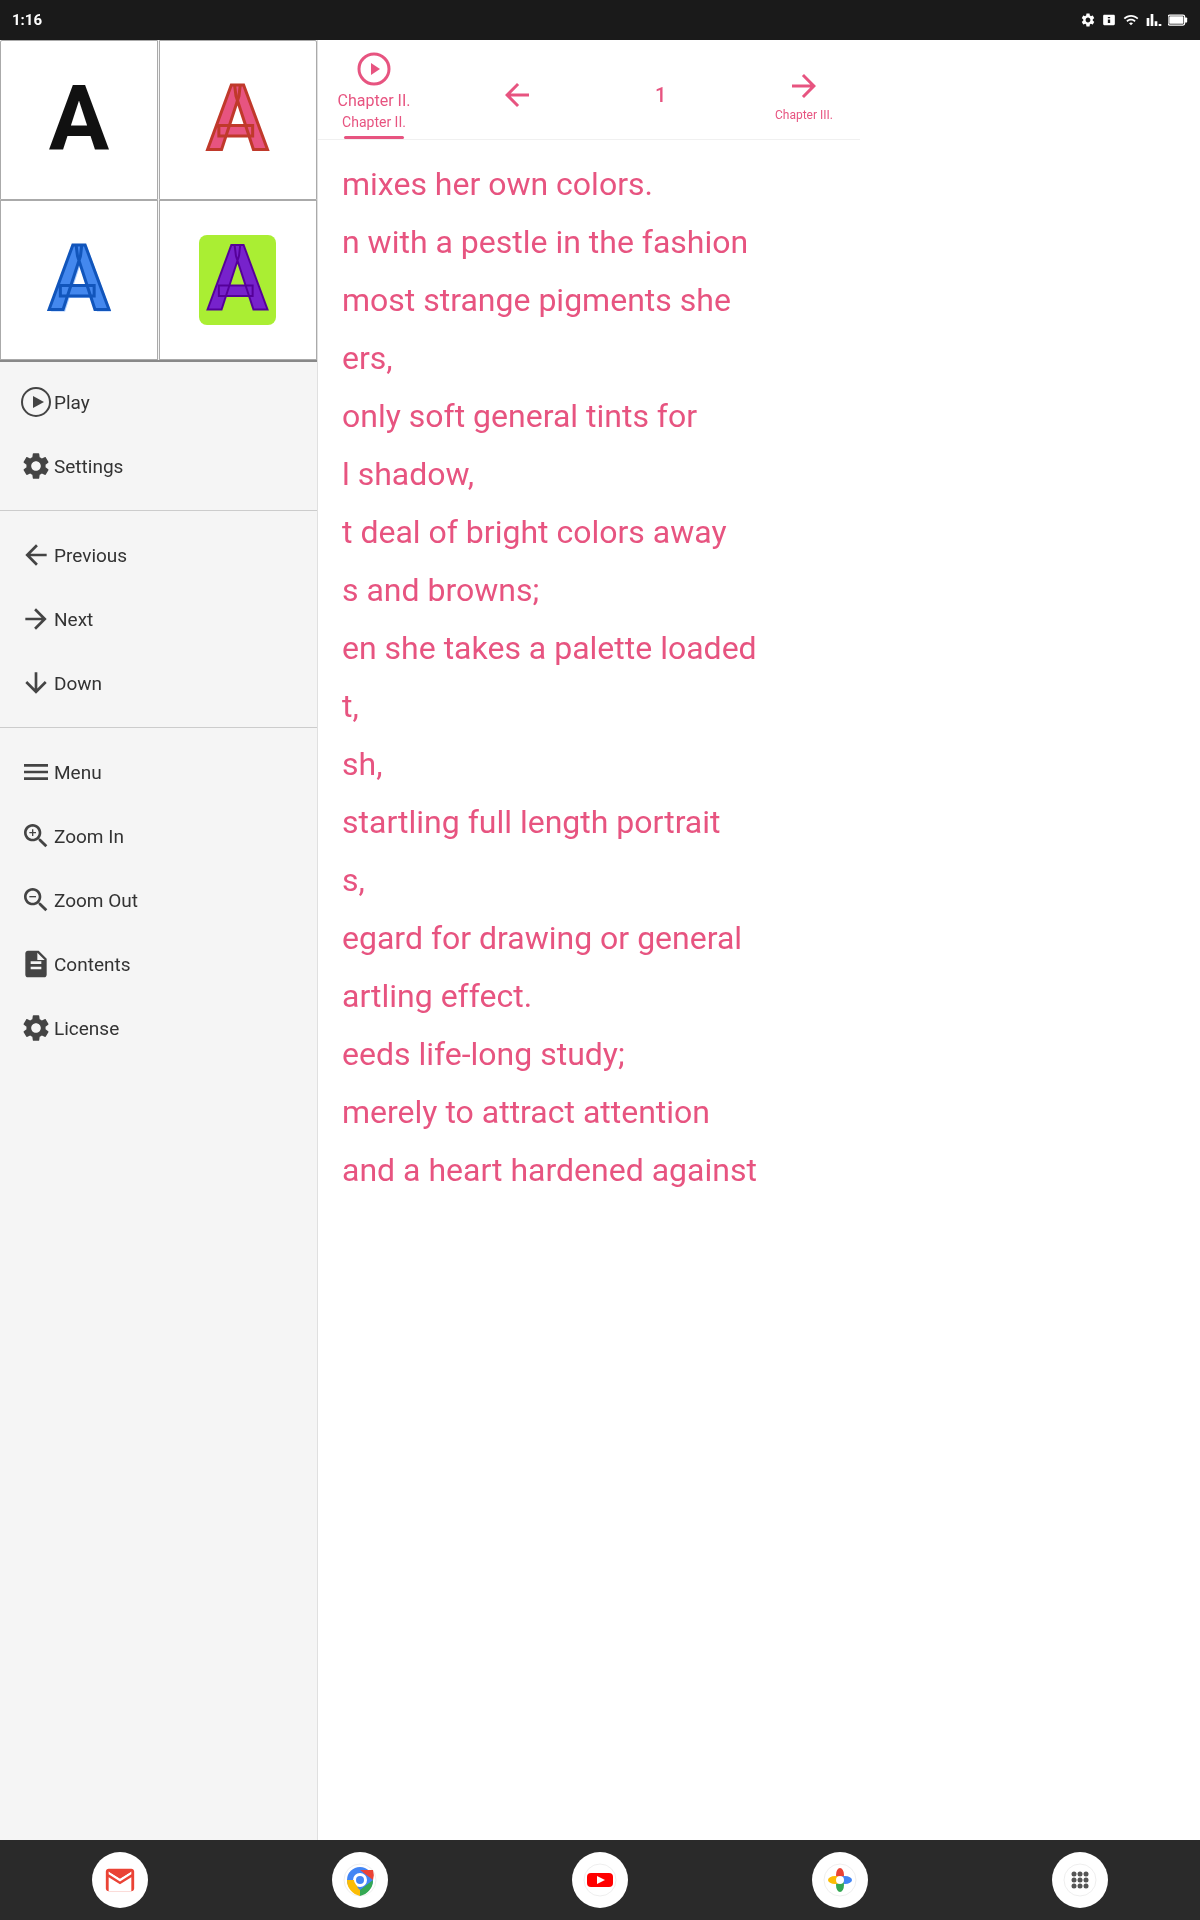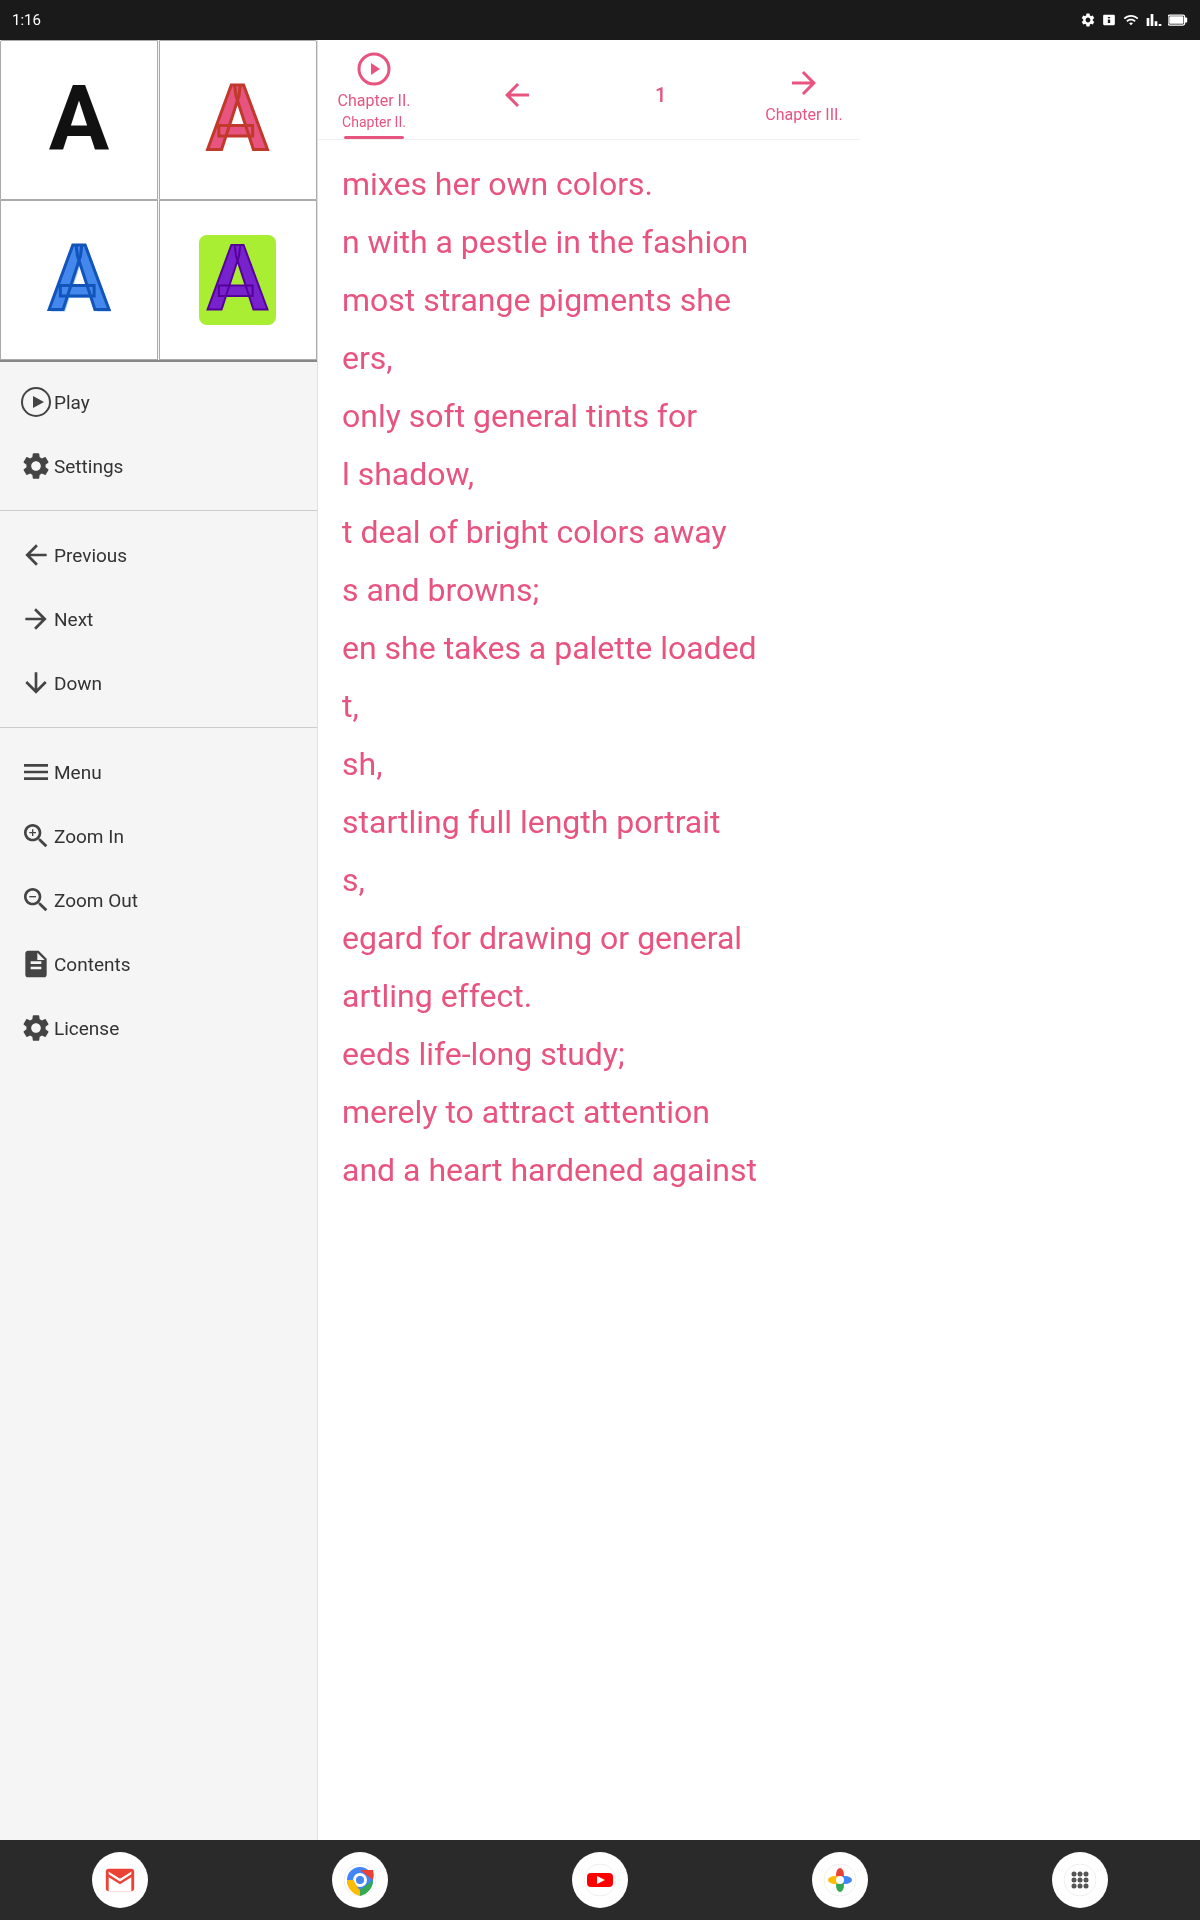--- a/index.html
+++ b/index.html
@@ -20,21 +20,21 @@
       background: #1a1a1a;
       display: flex;
       align-items: center;
       justify-content: space-between;
       padding: 0 12px;
       z-index: 100;
     }
     .status-bar-left {
       color: #fff;
       font-size: 15px;
-      font-weight: normal;
+      font-weight: bold;
     }
     .status-bar-right {
       display: flex;
       align-items: center;
       gap: 6px;
     }
     .status-icon {
       color: #fff;
       font-size: 14px;
     }
@@ -178,21 +178,21 @@
       background: #e75480;
       border-radius: 2px;
       margin-top: 2px;
     }
     .nav-page-num {
       font-size: 20px;
       color: #e75480;
       font-weight: 500;
     }
     .nav-chapter-right {
-      font-size: 16px;
+      font-size: 12px;
       color: #e75480;
       text-align: center;
     }
 
     
     .book-text {
       flex: 1;
       padding: 20px 24px;
       overflow: hidden;
     }

